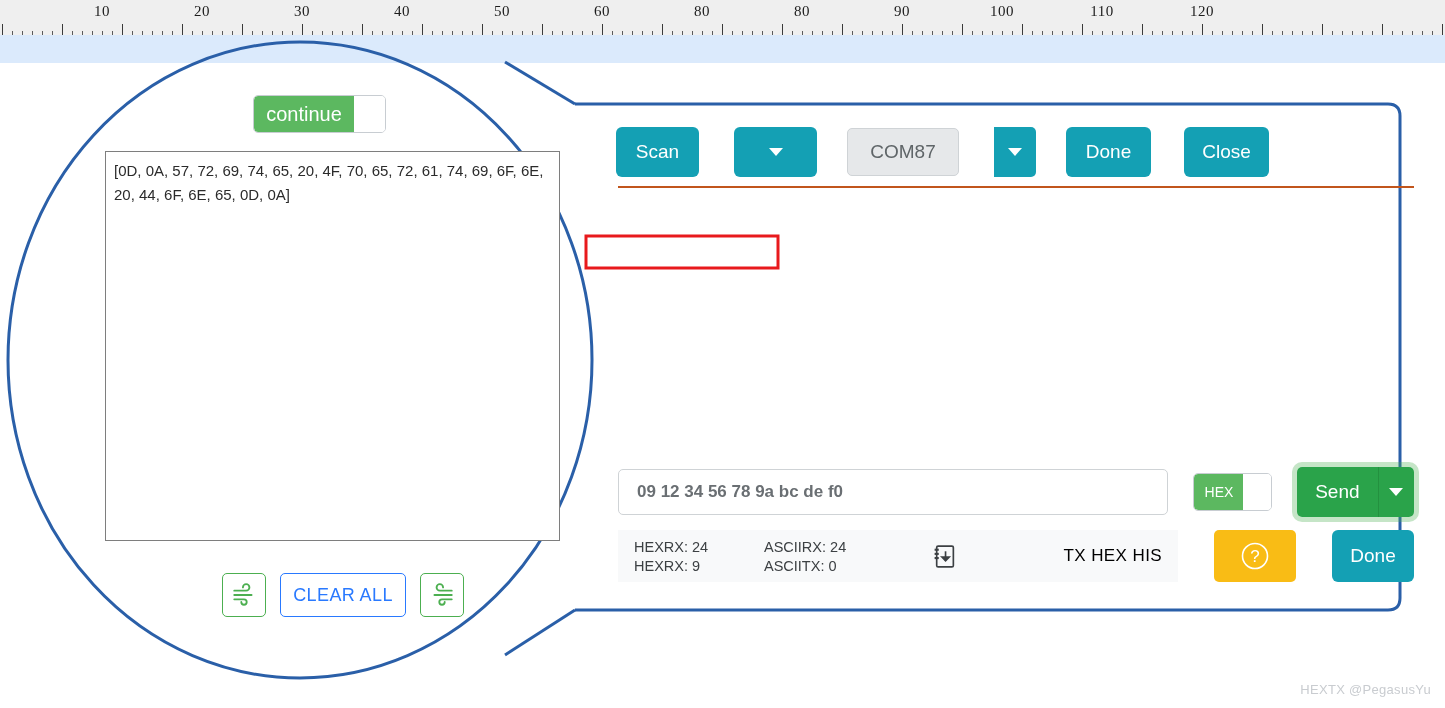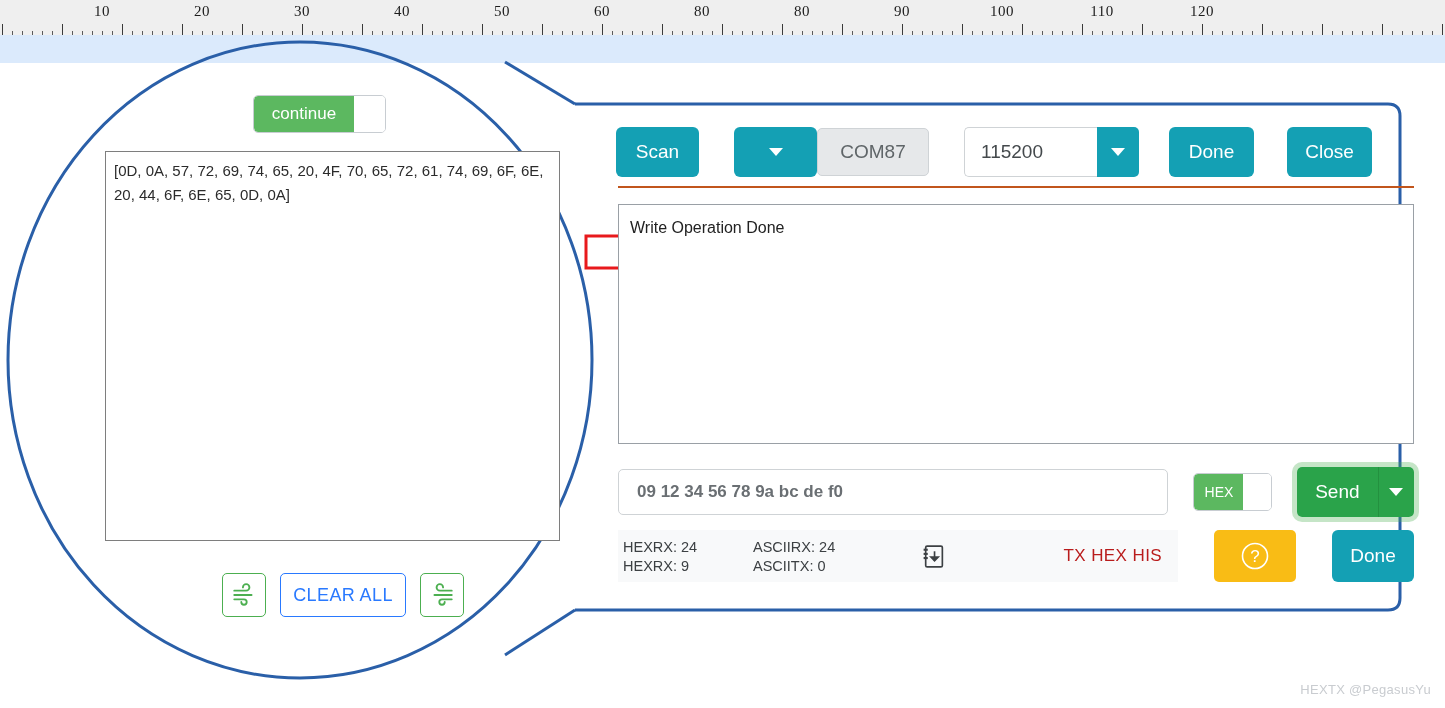--- a/index.html
+++ b/index.html
@@ -72,21 +72,21 @@
     display: flex;
     overflow: hidden;
   }
   #continue-toggle .knob-on {
     width: 100px;
     background: #5cb860;
     display: flex;
     align-items: center;
     justify-content: center;
     color: #ffffff;
-    font-size: 17px;
+    font-size: 20px;
     border-radius: 4px 0 0 4px;
   }
   #continue-toggle .knob-off { flex: 1; background: #ffffff; }
 
   #hex-dump {
     position: absolute;
     left: 5px; top: 63px;
     width: 455px; height: 390px;
     border: 1px solid #7e7e7e;
     box-sizing: border-box;
@@ -162,20 +162,21 @@
     margin-left: 35px;
   }
   .caret-down {
     width: 0; height: 0;
     border-left: 7px solid transparent;
     border-right: 7px solid transparent;
     border-top: 8px solid #ffffff;
   }
   #port-field {
     width: 112px; height: 48px;
+    margin-left: 30px;
     background: #e6e8ea;
     border: 1px solid #cfd3d6;
     border-radius: 5px;
     box-sizing: border-box;
     display: flex;
     align-items: center;
     justify-content: center;
     font-size: 19px;
     color: #5f6568;
   }
@@ -301,34 +302,34 @@
     position: absolute;
     left: 2px; top: 412px;
     width: 560px; height: 52px;
     background: #f8f9fa;
     display: flex;
     align-items: center;
     font-size: 14.5px;
     color: #3c4043;
   }
   .stat-col { display: flex; flex-direction: column; gap: 3px; }
-  #stat-hex   { margin-left: 5px; width: 130px; }
+  #stat-hex   { margin-left: 16px; width: 130px; }
   #stat-ascii { width: 150px; }
   #export-icon-wrap {
     width: 60px;
     display: flex;
     align-items: center;
     justify-content: center;
   }
   #tx-hex-his {
     flex: 1;
     text-align: right;
     padding-right: 16px;
     font-size: 17px;
-    color: #b91c1c;
+    color: #000000;
     letter-spacing: 0.4px;
   }
 
   #help-btn {
     position: absolute;
     left: 598px; top: 412px;
     width: 82px; height: 52px;
     background: #f9bc15;
     border-radius: 5px;
     display: flex;
@@ -559,35 +560,31 @@
   <div id="toolbar">
     <div id="scan-btn" class="btn-teal">Scan</div>
 
     <div id="scan-drop-btn" class="btn-teal">
       <span class="caret-down"></span>
     </div>
 
     <div id="port-field">COM87</div>
 
     <div id="baud-group">
-      <div id="baud-field">115200</div>
       <div id="baud-drop-btn" class="btn-teal">
         <span class="caret-down"></span>
       </div>
     </div>
 
     <div id="open-btn" class="btn-teal">Done</div>
     <div id="close-btn" class="btn-teal">Close</div>
   </div>
 
   <div id="divider"></div>
 
-  <div id="terminal">
-    <span id="terminal-line">Write Operation Done</span>
-  </div>
 
   <div id="send-row">
     <div id="send-input" placeholder="">09 12 34 56 78 9a bc de f0</div>
 
     <div id="hex-toggle">
       <div class="knob-on">HEX</div>
       <div class="knob-off"></div>
     </div>
 
     <div id="send-group">

